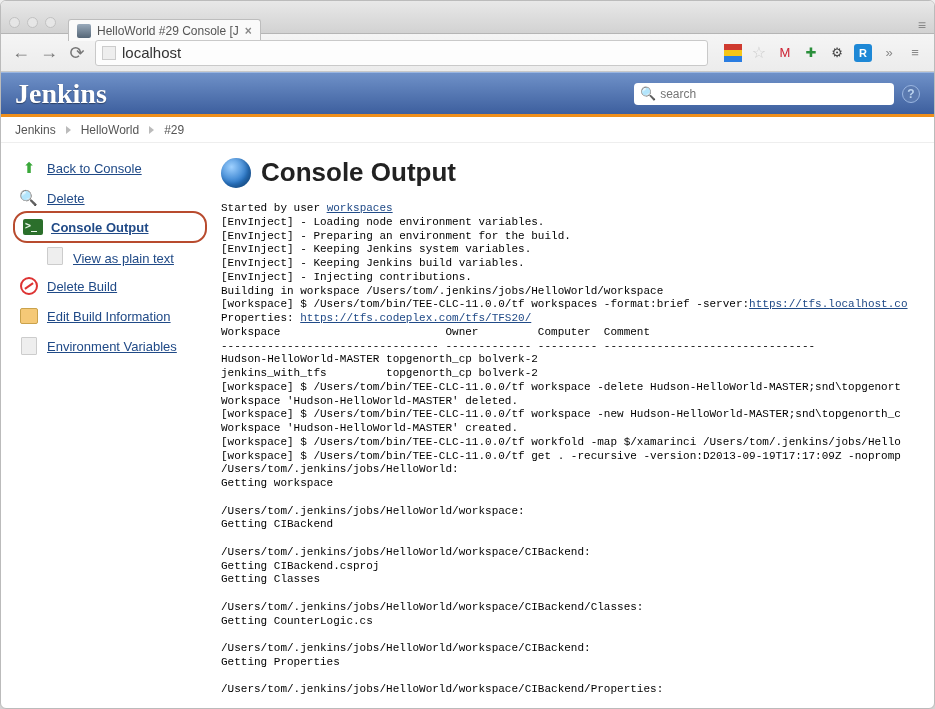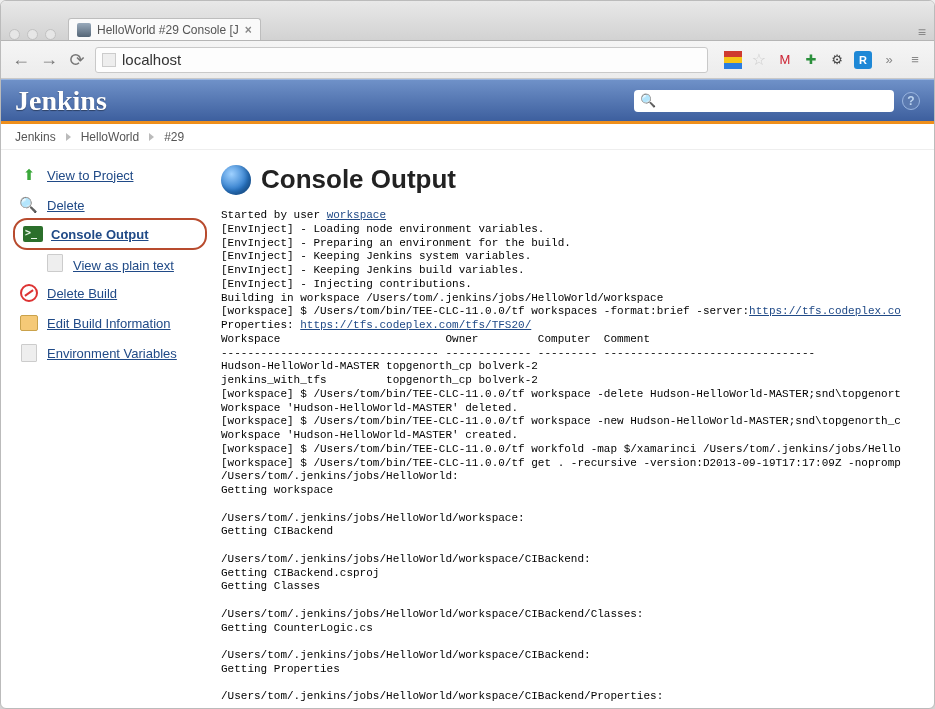--- a/index.html
+++ b/index.html
@@ -17,25 +17,25 @@
     height: 709px;
     border-radius: 6px;
     box-shadow: 0 12px 40px rgba(0,0,0,.45);
     overflow: hidden;
     position: relative;
     background: #fff;
     border: 1px solid #bbb;
   }
   
   .titlebar {
-    height: 40px;
+    height: 24px;
     background: linear-gradient(#e8e8e8,#d2d2d2);
     display: flex;
-    align-items: flex-end;
-    padding: 0 8px;
+    align-items: flex-start;
+    padding: 16px 8px;
     border-bottom: 1px solid #b5b5b5;
   }
   .traffic { display:flex; gap:7px; margin-right:12px;}
   .traffic span{ width:11px;height:11px;border-radius:50%;background:#e6e6e6;border:1px solid #c1c1c1;}
   .tab {
     display:flex; align-items:center;
     height: 22px;
     background:#fafafa;
     border:1px solid #bdbdbd;
     border-bottom:none;
@@ -186,40 +186,41 @@
       <span class="ico-more">»</span>
       <span class="ico-more">≡</span>
     </div>
   </div>
 
   <div class="jenkins-header">
     <span class="jenkins-logo">Jenkins</span>
     <div class="search-wrap">
       <div class="searchbox">
         <span class="mag">🔍</span>
+        <input placeholder="search" style="">
       </div>
       <span class="help">?</span>
     </div>
   </div>
   <div class="orange-bar"></div>
 
   <div class="crumbs">
     <a href="#">Jenkins</a>
     <span class="sep"></span>
     <a href="#">HelloWorld</a>
     <span class="sep"></span>
     <a href="#">#29</a>
   </div>
 
   <div class="page-body">
 
     <div class="sidebar">
       <div class="side-item">
         <span class="sicon ic-up">⬆</span>
-        <a href="#">View to Project</a>
+        <a href="#">Back to Console</a>
       </div>
       <div class="side-item">
         <span class="sicon ic-mag">🔍</span>
         <a href="#">Delete</a>
       </div>
       <div class="side-item active">
         <span class="sicon">
             <span class="ic-term"></span>
           </span>
         <a href="#">Console Output</a>
@@ -248,28 +249,28 @@
           </span>
         <a href="#">Environment Variables</a>
       </div>
     </div>
 
     <div class="main">
       <div class="page-title">
         <span class="blue-ball"></span>
         <h1>Console Output</h1>
       </div>
-      <div class="console"><span>Started by user </span><a href="#">workspace</a>
+      <div class="console"><span>Started by user </span><a href="#">workspaces</a>
 <span>[EnvInject] - Loading node environment variables.
 [EnvInject] - Preparing an environment for the build.
 [EnvInject] - Keeping Jenkins system variables.
 [EnvInject] - Keeping Jenkins build variables.
 [EnvInject] - Injecting contributions.
 Building in workspace /Users/tom/.jenkins/jobs/HelloWorld/workspace
-[workspace] $ /Users/tom/bin/TEE-CLC-11.0.0/tf workspaces -format:brief -server:</span><a href="#">https://tfs.codeplex.co</a>
+[workspace] $ /Users/tom/bin/TEE-CLC-11.0.0/tf workspaces -format:brief -server:</span><a href="#">https://tfs.localhost.co</a>
 <span>Properties: </span><a href="#">https://tfs.codeplex.com/tfs/TFS20/</a>
 <span>Workspace                         Owner         Computer  Comment
 --------------------------------- ------------- --------- --------------------------------
 Hudson-HelloWorld-MASTER topgenorth_cp bolverk-2
 jenkins_with_tfs         topgenorth_cp bolverk-2
 [workspace] $ /Users/tom/bin/TEE-CLC-11.0.0/tf workspace -delete Hudson-HelloWorld-MASTER;snd\topgenort
 Workspace 'Hudson-HelloWorld-MASTER' deleted.
 [workspace] $ /Users/tom/bin/TEE-CLC-11.0.0/tf workspace -new Hudson-HelloWorld-MASTER;snd\topgenorth_c
 Workspace 'Hudson-HelloWorld-MASTER' created.
 [workspace] $ /Users/tom/bin/TEE-CLC-11.0.0/tf workfold -map $/xamarinci /Users/tom/.jenkins/jobs/Hello

